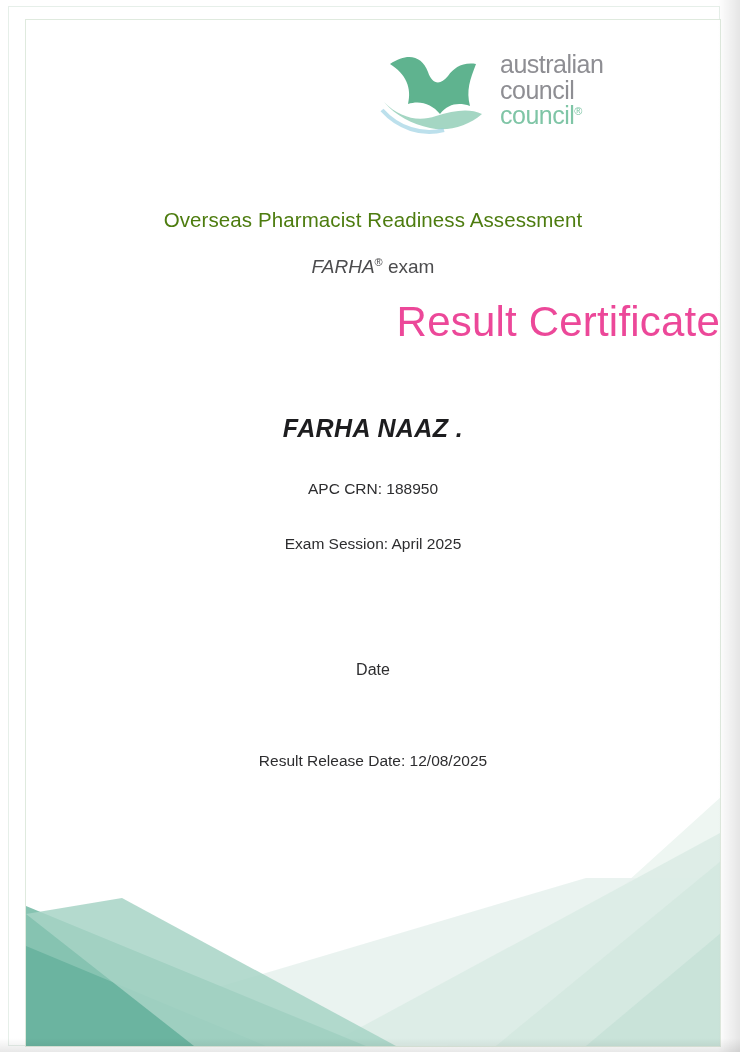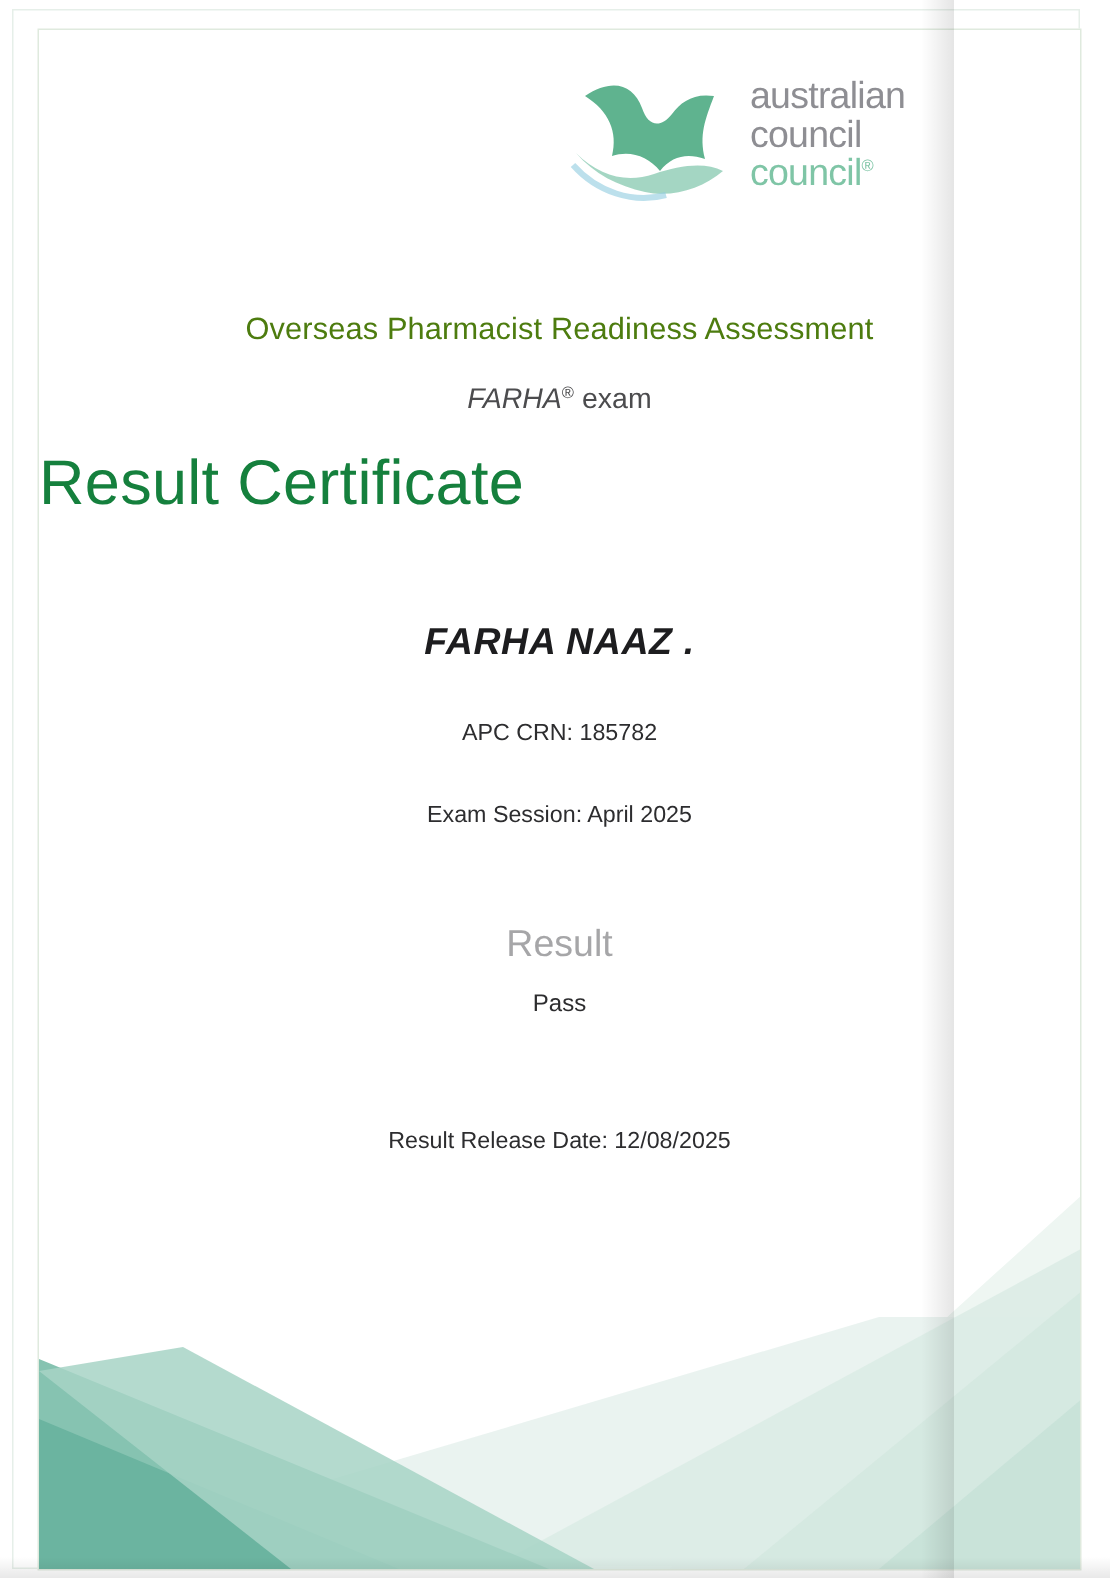--- a/index.html
+++ b/index.html
@@ -10,21 +10,21 @@
   body {
     width: 740px;
     height: 1052px;
     overflow: hidden;
     font-family: "Liberation Sans", sans-serif;
   }
 
   
   .scan {
     position: relative;
-    width: 636px;
+    width: 740px;
     height: 1052px;
     background: #ffffff;
     box-sizing: border-box;
     padding-left: 36px;
   }
 
   
   .sheet-frame {
     position: absolute;
     left: 8px;
@@ -117,23 +117,23 @@
     color: #4c4c4e;
   }
   .title-2 .opra {
     font-style: italic;
   }
   .title-2 sup { font-size: 11px; vertical-align: super; }
   .title-3 {
     position: absolute;
     left: 0;
     right: 0;
-    text-align: left;
+    text-align: right;
     font-size: 42px;
-    color: #15803d;
+    color: #ec4899;
     font-weight: 400;
     letter-spacing: 0.2px;
   }
 
   .candidate-name {
     position: absolute;
     left: 0;
     right: 0;
     text-align: center;
     font-size: 25px;
@@ -203,27 +203,26 @@
       <div class="title-1" style="top:188px;">Overseas Pharmacist Readiness Assessment</div>
 
       <div class="title-2" style="top:236px;">
         <span class="opra">FARHA</span><sup>®</sup><span> exam</span>
       </div>
 
       <div class="title-3" style="top:278px;">Result Certificate</div>
 
       <div class="candidate-name" style="top:394px;font-style:italic;">FARHA NAAZ .</div>
 
-      <div class="line-crn" style="top:460px;">APC CRN: 185782</div>
+      <div class="line-crn" style="top:460px;">APC CRN: 188950</div>
 
       <div class="line-session" style="top:515px;">Exam Session: April 2025</div>
 
-      <div class="result-label" style="top:595px;">Result</div>
-
-      <div class="result-value" style="top:641px;">Pass</div>
+
+      <div class="result-value" style="top:641px;">Date</div>
 
       <div class="line-release" style="top:690px;margin-top:42px;">Result Release Date: 12/08/2025</div>
 
       <div class="deco">
         <svg width="696" height="400" viewBox="0 0 696 400" xmlns="http://www.w3.org/2000/svg">
 
           <polygon points="0,400 696,400 696,150 420,400" fill="#eef6f2"></polygon>
           <polygon points="0,398 696,398 696,232 560,232" fill="#e8f2ee" opacity="0.9"></polygon>
 
           <polygon points="0,400 696,400 696,186 300,400" fill="#dcece5" opacity="0.9"></polygon>

